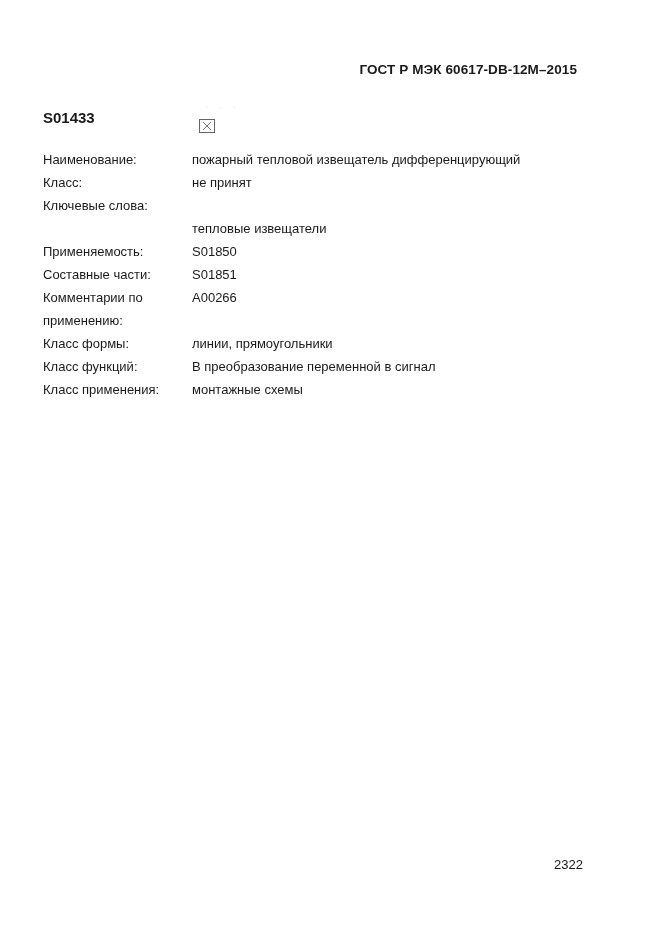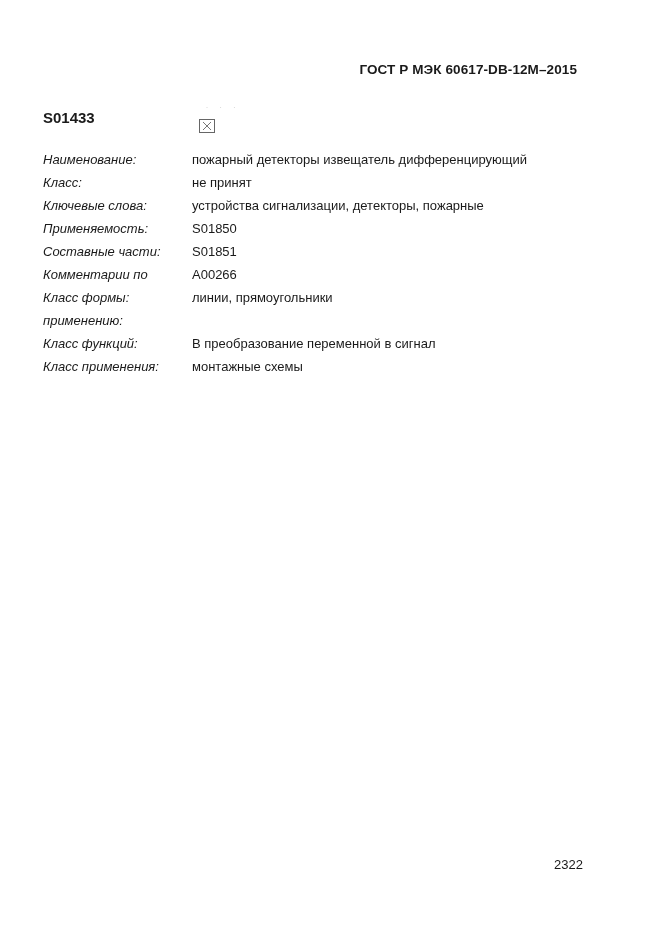--- a/index.html
+++ b/index.html
@@ -21,21 +21,21 @@
     }
     .symbol-box {
       position: absolute; left: 199px; top: 119px; width: 16px; height: 14px;
       border: 1px solid #666; box-sizing: border-box;
     }
     .symbol-box svg { position: absolute; left: 0; top: 0; }
     .fields {
       position: absolute; left: 43px; top: 148px; width: 560px;
     }
     .row { display: flex; font-size: 13px; line-height: 23px; }
-    .label { width: 149px; flex: none; font-style: italic; }
+    .label { width: 149px; flex: none; }
     .value { flex: 1; }
     .page-number {
       position: absolute; left: 554px; top: 857px; font-size: 13px;
     }
   </style>
 </head>
 <body>
 
 <div class="header-title">ГОСТ Р МЭК 60617-DB-12M–2015</div>
 
@@ -44,52 +44,52 @@
 <div class="symbol-box">
   <svg width="14" height="12" viewBox="0 0 14 12">
     <line x1="3" y1="2" x2="11" y2="10" stroke="#777" stroke-width="1"></line>
     <line x1="11" y1="2" x2="3" y2="10" stroke="#777" stroke-width="1"></line>
   </svg>
 </div>
 
 <div class="fields">
   <div class="row">
     <div class="label">Наименование:</div>
-    <div class="value">пожарный детекторы извещатель дифференцирующий</div>
+    <div class="value">пожарный тепловой извещатель дифференцирующий</div>
   </div>
   <div class="row">
     <div class="label">Класс:</div>
     <div class="value">не принят</div>
   </div>
   <div class="row">
     <div class="label">Ключевые слова:</div>
-    <div class="value">устройства сигнализации, детекторы, пожарные</div>
   </div>
   <div class="row">
     <div class="label"></div>
+    <div class="value">тепловые извещатели</div>
   </div>
   <div class="row">
     <div class="label">Применяемость:</div>
     <div class="value">S01850</div>
   </div>
   <div class="row">
     <div class="label">Составные части:</div>
     <div class="value">S01851</div>
   </div>
   <div class="row">
     <div class="label">Комментарии по</div>
     <div class="value">A00266</div>
   </div>
   <div class="row">
+    <div class="label">применению:</div>
+    <div class="value"></div>
+  </div>
+  <div class="row">
     <div class="label">Класс формы:</div>
     <div class="value">линии, прямоугольники</div>
-  </div>
-  <div class="row">
-    <div class="label">применению:</div>
-    <div class="value"></div>
   </div>
   <div class="row">
     <div class="label">Класс функций:</div>
     <div class="value">В преобразование переменной в сигнал</div>
   </div>
   <div class="row">
     <div class="label">Класс применения:</div>
     <div class="value">монтажные схемы</div>
   </div>
 </div>

